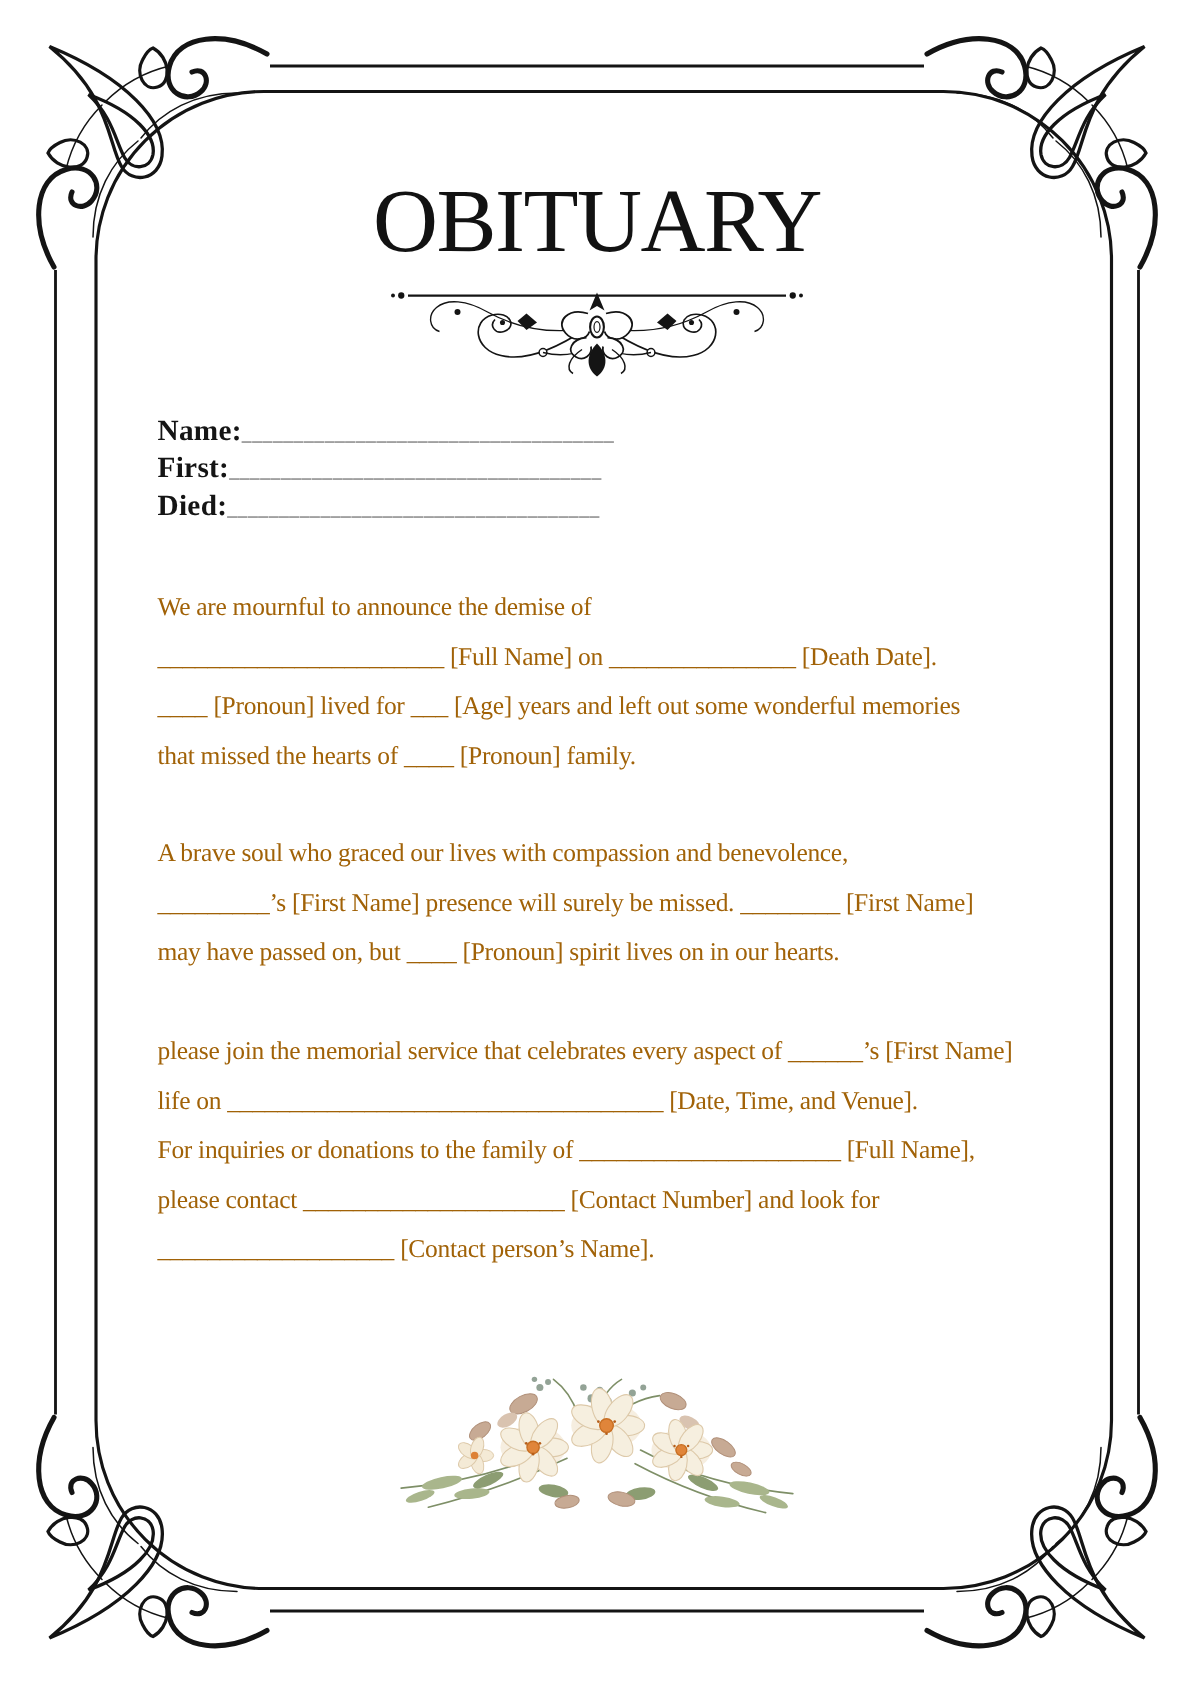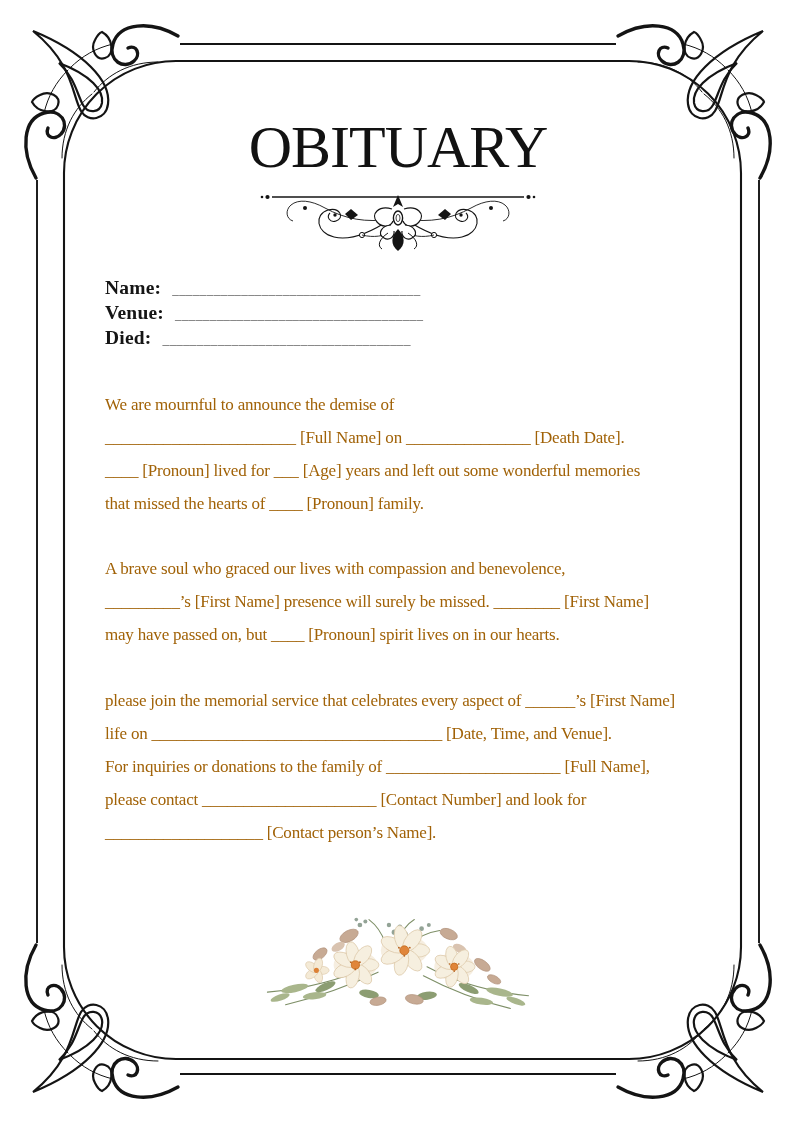--- a/index.html
+++ b/index.html
@@ -7,21 +7,21 @@
     position:relative;width:796px;height:1123px;background:#ffffff;overflow:hidden;
     font-family:"Liberation Serif","DejaVu Serif",serif;color:#1f1f1f;
   }
   svg.frame{position:absolute;left:0;top:0;}
   .title{
     position:absolute;top:117px;left:0;right:0;margin:0;text-align:center;
     font-size:60px;font-weight:400;letter-spacing:-1px;color:#121212;line-height:1;
   }
   .divider{position:absolute;top:188px;left:50%;transform:translateX(-50%);}
   .fields{position:absolute;left:105px;top:277px;}
-  .frow{display:flex;align-items:baseline;gap:11px;height:25px;}
+  .frow{display:flex;align-items:baseline;height:25px;}
   .flabel{font-size:19.5px;font-weight:700;color:#151515;letter-spacing:0.2px;}
   .fblank{font-size:13px;color:#4a4a4a;letter-spacing:0.4px;white-space:nowrap;}
   .para{position:absolute;left:105px;font-size:17px;line-height:33px;letter-spacing:-0.2px;color:#a16207;}
   .para .pline{white-space:nowrap;}
   .p1{top:388px;}
   .p2{top:552px;}
   .p3{top:684px;}
   .flowers{position:absolute;left:50%;top:908px;transform:translateX(-50%);}
 </style>
 </head>
@@ -90,21 +90,21 @@
       <path d="M150,45 C159,51 161,58 156,61" stroke-width="1"></path>
     </g>
   </svg>
 
   <div class="fields">
     <div class="frow">
       <span class="flabel">Name:</span>
       <span class="fblank">____________________________________</span>
     </div>
     <div class="frow">
-      <span class="flabel">Venue:</span>
+      <span class="flabel">First:</span>
       <span class="fblank">____________________________________</span>
     </div>
     <div class="frow">
       <span class="flabel">Died:</span>
       <span class="fblank">____________________________________</span>
     </div>
   </div>
 
   <div class="para p1">
     <div class="pline">We are mournful to announce the demise of</div>

